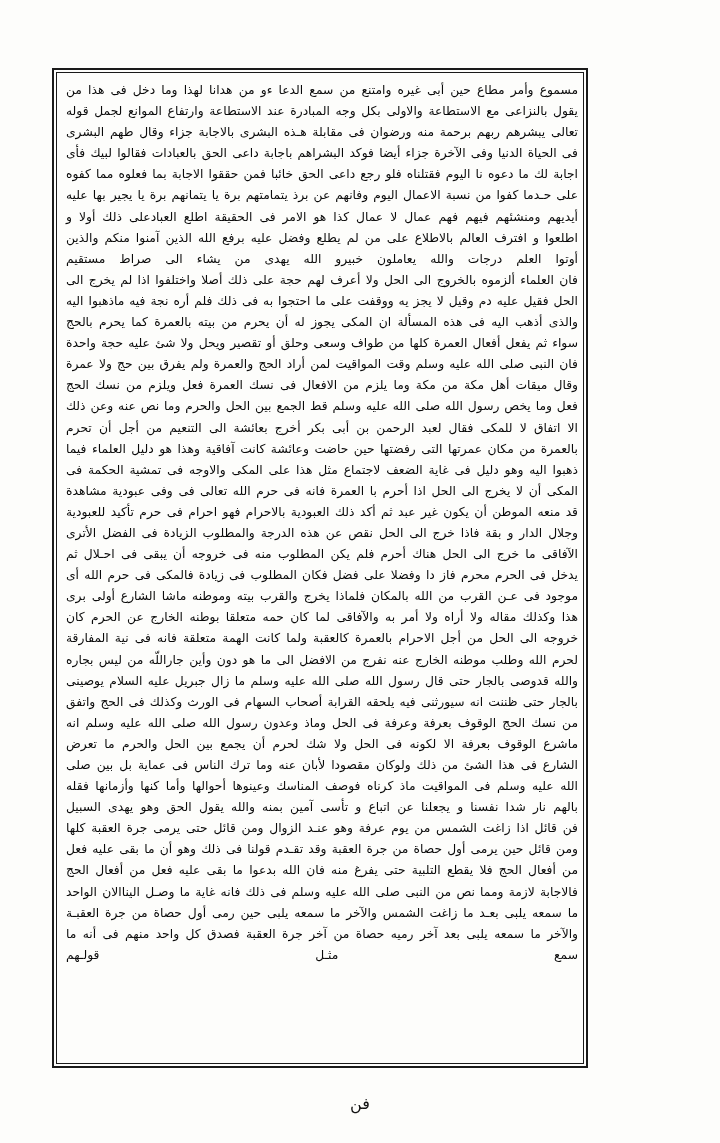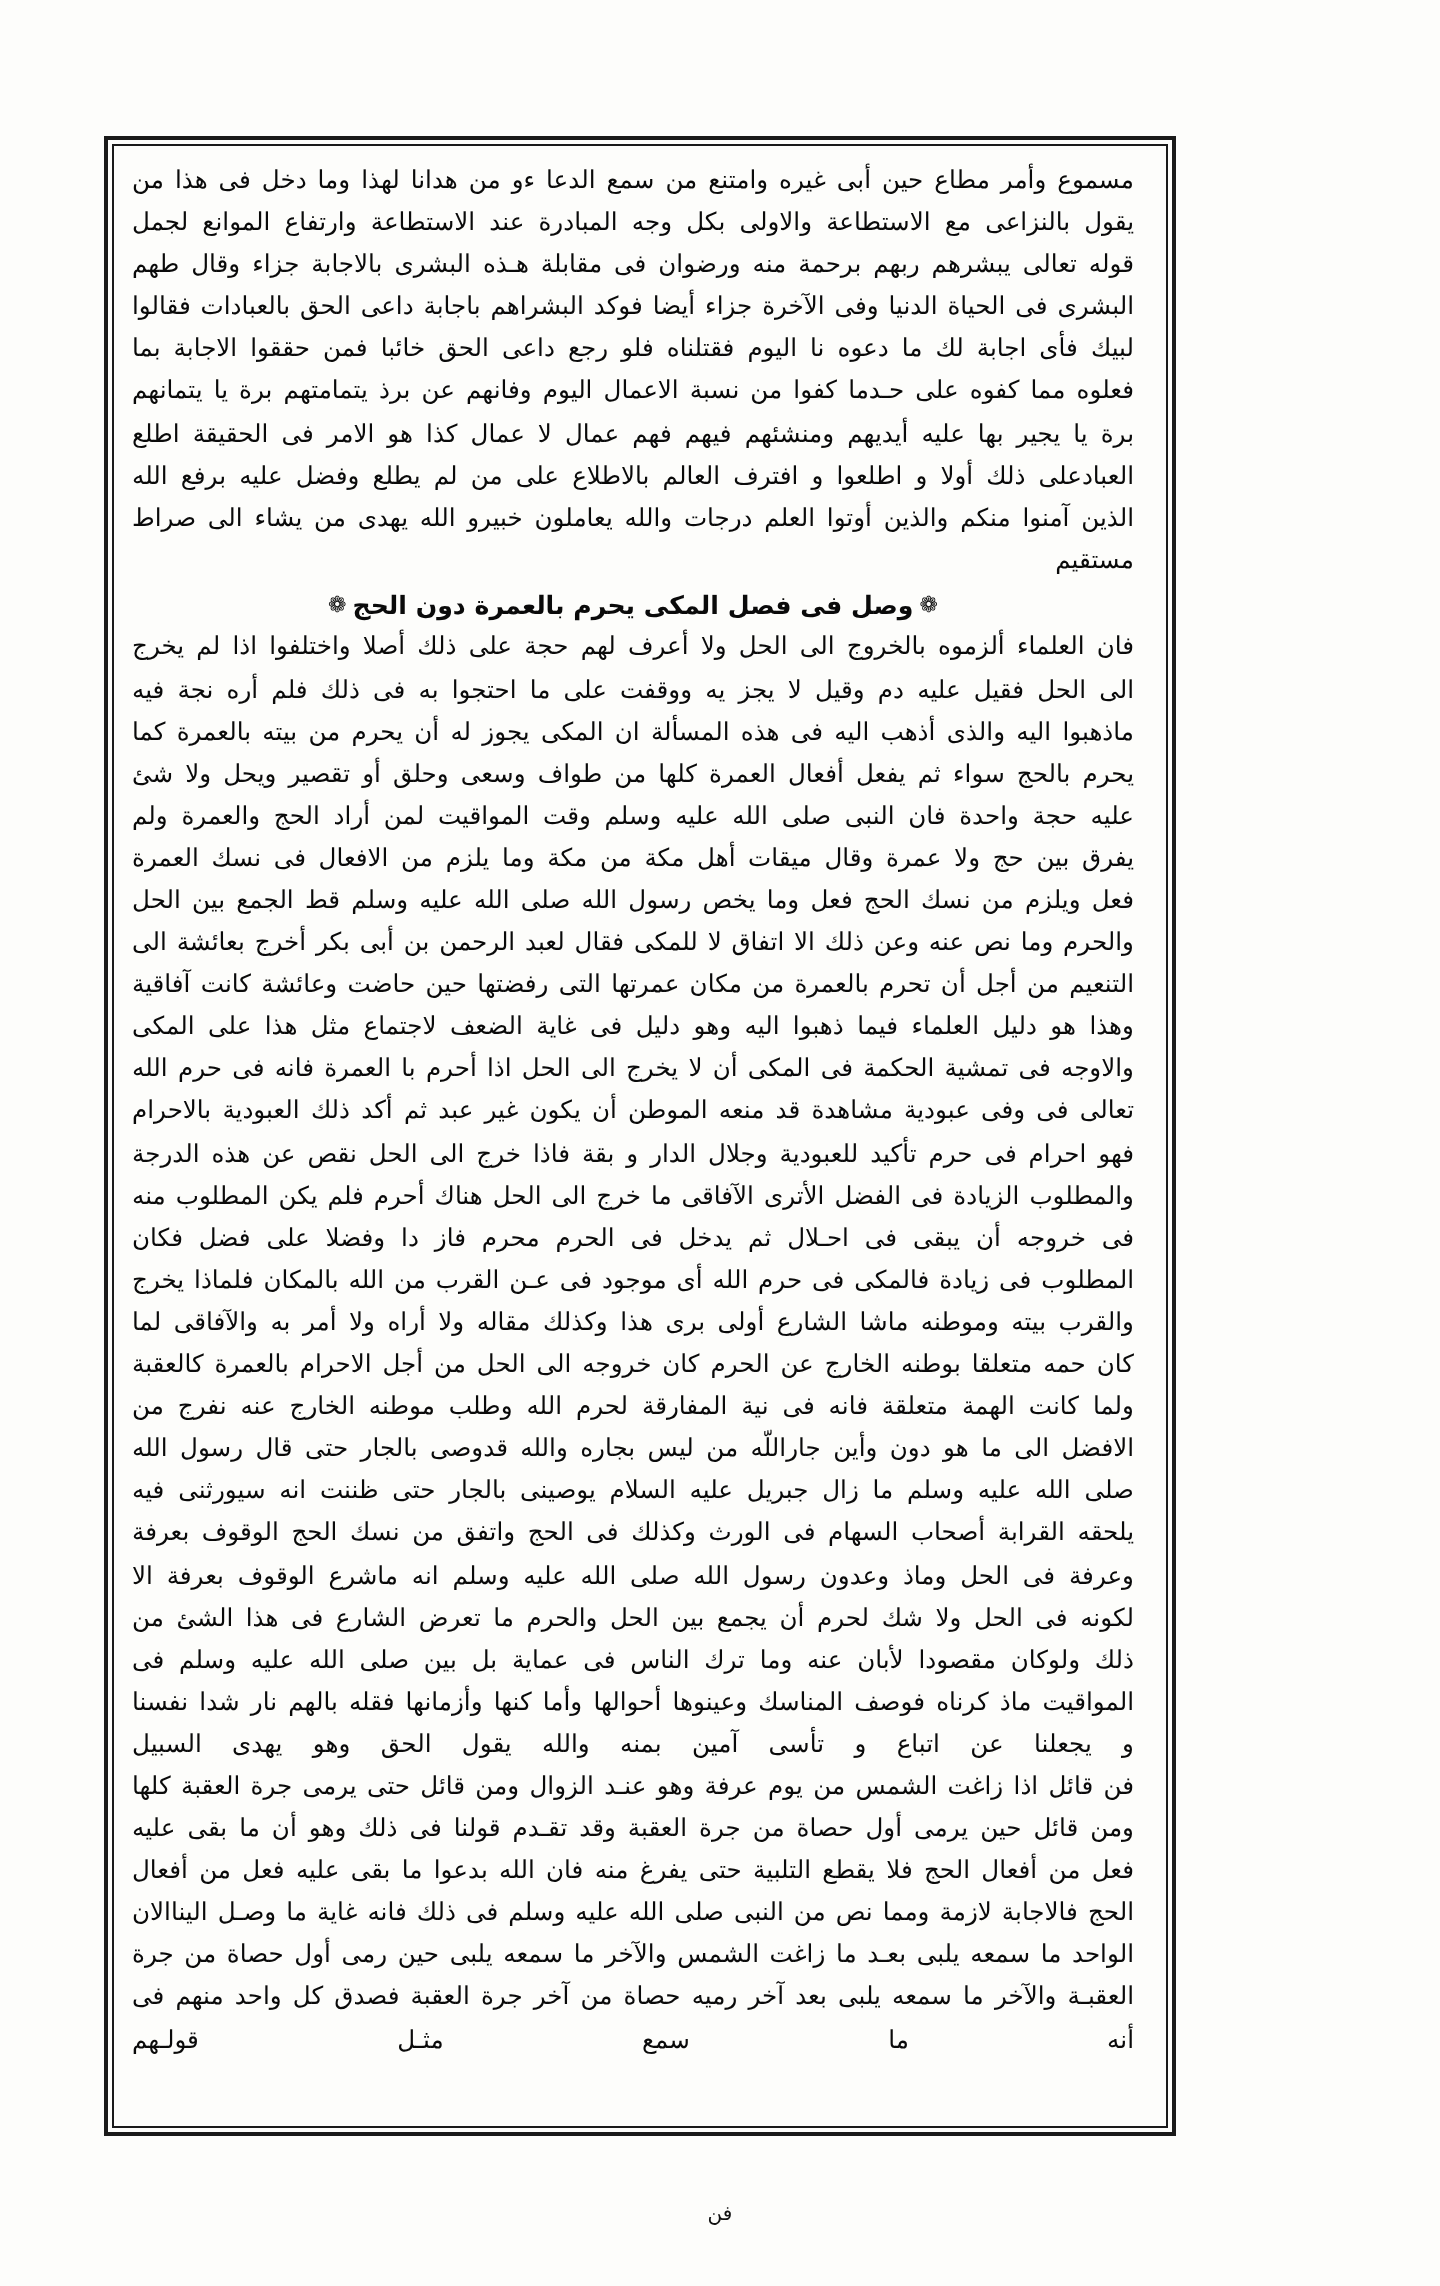--- a/index.html
+++ b/index.html
@@ -43,21 +43,21 @@
     margin: 0 6px 6px 6px;
   }
   .text-frame {
     position: absolute;
     top: 68px;
     left: 52px;
     width: 536px;
     height: 1000px;
     border: 2px solid #1a1a1a;
     box-sizing: border-box;
-    padding: 10px 19px 8px 12px;
+    padding: 10px 8px 8px 12px;
     background: #fdfdfb;
   }
   .text-frame::after {
     content: "";
     position: absolute;
     top: 2px;
     left: 2px;
     right: 2px;
     bottom: 2px;
     border: 1px solid #1a1a1a;
@@ -90,37 +90,34 @@
     padding: 0 3px;
   }
   .catchword {
     position: absolute;
     bottom: 30px;
     left: 0;
     right: 0;
     text-align: center;
     direction: rtl;
     font-family: "DejaVu Sans", sans-serif;
-    font-size: 10px;
+    font-size: 16px;
     color: #111;
   }
 </style>
 </head>
 <body>
 
 <div class="page">
 
 
   <div class="text-frame">
 
     <div class="body-text">مسموع وأمر مطاع حين أبى غيره وامتنع من سمع الدعا ءو من هدانا لهذا وما دخل فى هذا من يقول بالنزاعى مع الاستطاعة والاولى بكل وجه المبادرة عند الاستطاعة وارتفاع الموانع لجمل قوله تعالى يبشرهم ربهم برحمة منه ورضوان فى مقابلة هـذه البشرى بالاجابة جزاء وقال طهم البشرى فى الحياة الدنيا وفى الآخرة جزاء أيضا فوكد البشراهم باجابة داعى الحق بالعبادات فقالوا لبيك فأى اجابة لك ما دعوه نا اليوم فقتلناه فلو رجع داعى الحق خائبا فمن حققوا الاجابة بما فعلوه مما كفوه على حـدما كفوا من نسبة الاعمال اليوم وفانهم عن برذ يتمامتهم برة يا يتمانهم برة يا يجير بها عليه أيديهم ومنشئهم فيهم فهم عمال لا عمال كذا هو الامر فى الحقيقة اطلع العبادعلى ذلك أولا و اطلعوا و افترف العالم بالاطلاع على من لم يطلع وفضل عليه برفع الله الذين آمنوا منكم والذين أوتوا العلم درجات والله يعاملون خبيرو الله يهدى من يشاء الى صراط مستقيم</div>
 
-    <div class="section-head">
-      <span class="ornament">❁</span><span>وصل فى فصل المكى يحرم بالعمرة دون الحج</span><span class="ornament">❁</span>
-    </div>
 
     <div class="body-text">فان العلماء ألزموه بالخروج الى الحل ولا أعرف لهم حجة على ذلك أصلا واختلفوا اذا لم يخرج الى الحل فقيل عليه دم وقيل لا يجز يه ووقفت على ما احتجوا به فى ذلك فلم أره نجة فيه ماذهبوا اليه والذى أذهب اليه فى هذه المسألة ان المكى يجوز له أن يحرم من بيته بالعمرة كما يحرم بالحج سواء ثم يفعل أفعال العمرة كلها من طواف وسعى وحلق أو تقصير ويحل ولا شئ عليه حجة واحدة فان النبى صلى الله عليه وسلم وقت المواقيت لمن أراد الحج والعمرة ولم يفرق بين حج ولا عمرة وقال ميقات أهل مكة من مكة وما يلزم من الافعال فى نسك العمرة فعل ويلزم من نسك الحج فعل وما يخص رسول الله صلى الله عليه وسلم قط الجمع بين الحل والحرم وما نص عنه وعن ذلك الا اتفاق لا للمكى فقال لعبد الرحمن بن أبى بكر أخرج بعائشة الى التنعيم من أجل أن تحرم بالعمرة من مكان عمرتها التى رفضتها حين حاضت وعائشة كانت آفاقية وهذا هو دليل العلماء فيما ذهبوا اليه وهو دليل فى غاية الضعف لاجتماع مثل هذا على المكى والاوجه فى تمشية الحكمة فى المكى أن لا يخرج الى الحل اذا أحرم با العمرة فانه فى حرم الله تعالى فى وفى عبودية مشاهدة قد منعه الموطن أن يكون غير عبد ثم أكد ذلك العبودية بالاحرام فهو احرام فى حرم تأكيد للعبودية وجلال الدار و بقة فاذا خرج الى الحل نقص عن هذه الدرجة والمطلوب الزيادة فى الفضل الأترى الآفاقى ما خرج الى الحل هناك أحرم فلم يكن المطلوب منه فى خروجه أن يبقى فى احـلال ثم يدخل فى الحرم محرم فاز دا وفضلا على فضل فكان المطلوب فى زيادة فالمكى فى حرم الله أى موجود فى عـن القرب من الله بالمكان فلماذا يخرج والقرب بيته وموطنه ماشا الشارع أولى برى هذا وكذلك مقاله ولا أراه ولا أمر به والآفاقى لما كان حمه متعلقا بوطنه الخارج عن الحرم كان خروجه الى الحل من أجل الاحرام بالعمرة كالعقبة ولما كانت الهمة متعلقة فانه فى نية المفارقة لحرم الله وطلب موطنه الخارج عنه نفرج من الافضل الى ما هو دون وأين جاراللّه من ليس بجاره والله قدوصى بالجار حتى قال رسول الله صلى الله عليه وسلم ما زال جبريل عليه السلام يوصينى بالجار حتى ظننت انه سيورثنى فيه يلحقه القرابة أصحاب السهام فى الورث وكذلك فى الحج واتفق من نسك الحج الوقوف بعرفة وعرفة فى الحل وماذ وعدون رسول الله صلى الله عليه وسلم انه ماشرع الوقوف بعرفة الا لكونه فى الحل ولا شك لحرم أن يجمع بين الحل والحرم ما تعرض الشارع فى هذا الشئ من ذلك ولوكان مقصودا لأبان عنه وما ترك الناس فى عماية بل بين صلى الله عليه وسلم فى المواقيت ماذ كرناه فوصف المناسك وعينوها أحوالها وأما كنها وأزمانها فقله بالهم نار شدا نفسنا و يجعلنا عن اتباع و تأسى آمين بمنه والله يقول الحق وهو يهدى السبيل</div>
 
 
     <div class="body-text">فن قائل اذا زاغت الشمس من يوم عرفة وهو عنـد الزوال ومن قائل حتى يرمى جرة العقبة كلها ومن قائل حين يرمى أول حصاة من جرة العقبة وقد تقـدم قولنا فى ذلك وهو أن ما بقى عليه فعل من أفعال الحج فلا يقطع التلبية حتى يفرغ منه فان الله بدعوا ما بقى عليه فعل من أفعال الحج فالاجابة لازمة ومما نص من النبى صلى الله عليه وسلم فى ذلك فانه غاية ما وصـل اليناالان الواحد ما سمعه يلبى بعـد ما زاغت الشمس والآخر ما سمعه يلبى حين رمى أول حصاة من جرة العقبـة والآخر ما سمعه يلبى بعد آخر رميه حصاة من آخر جرة العقبة فصدق كل واحد منهم فى أنه ما سمع مثـل قولـهم</div>
 
   </div>
 
   <div class="catchword">فن</div>
 

